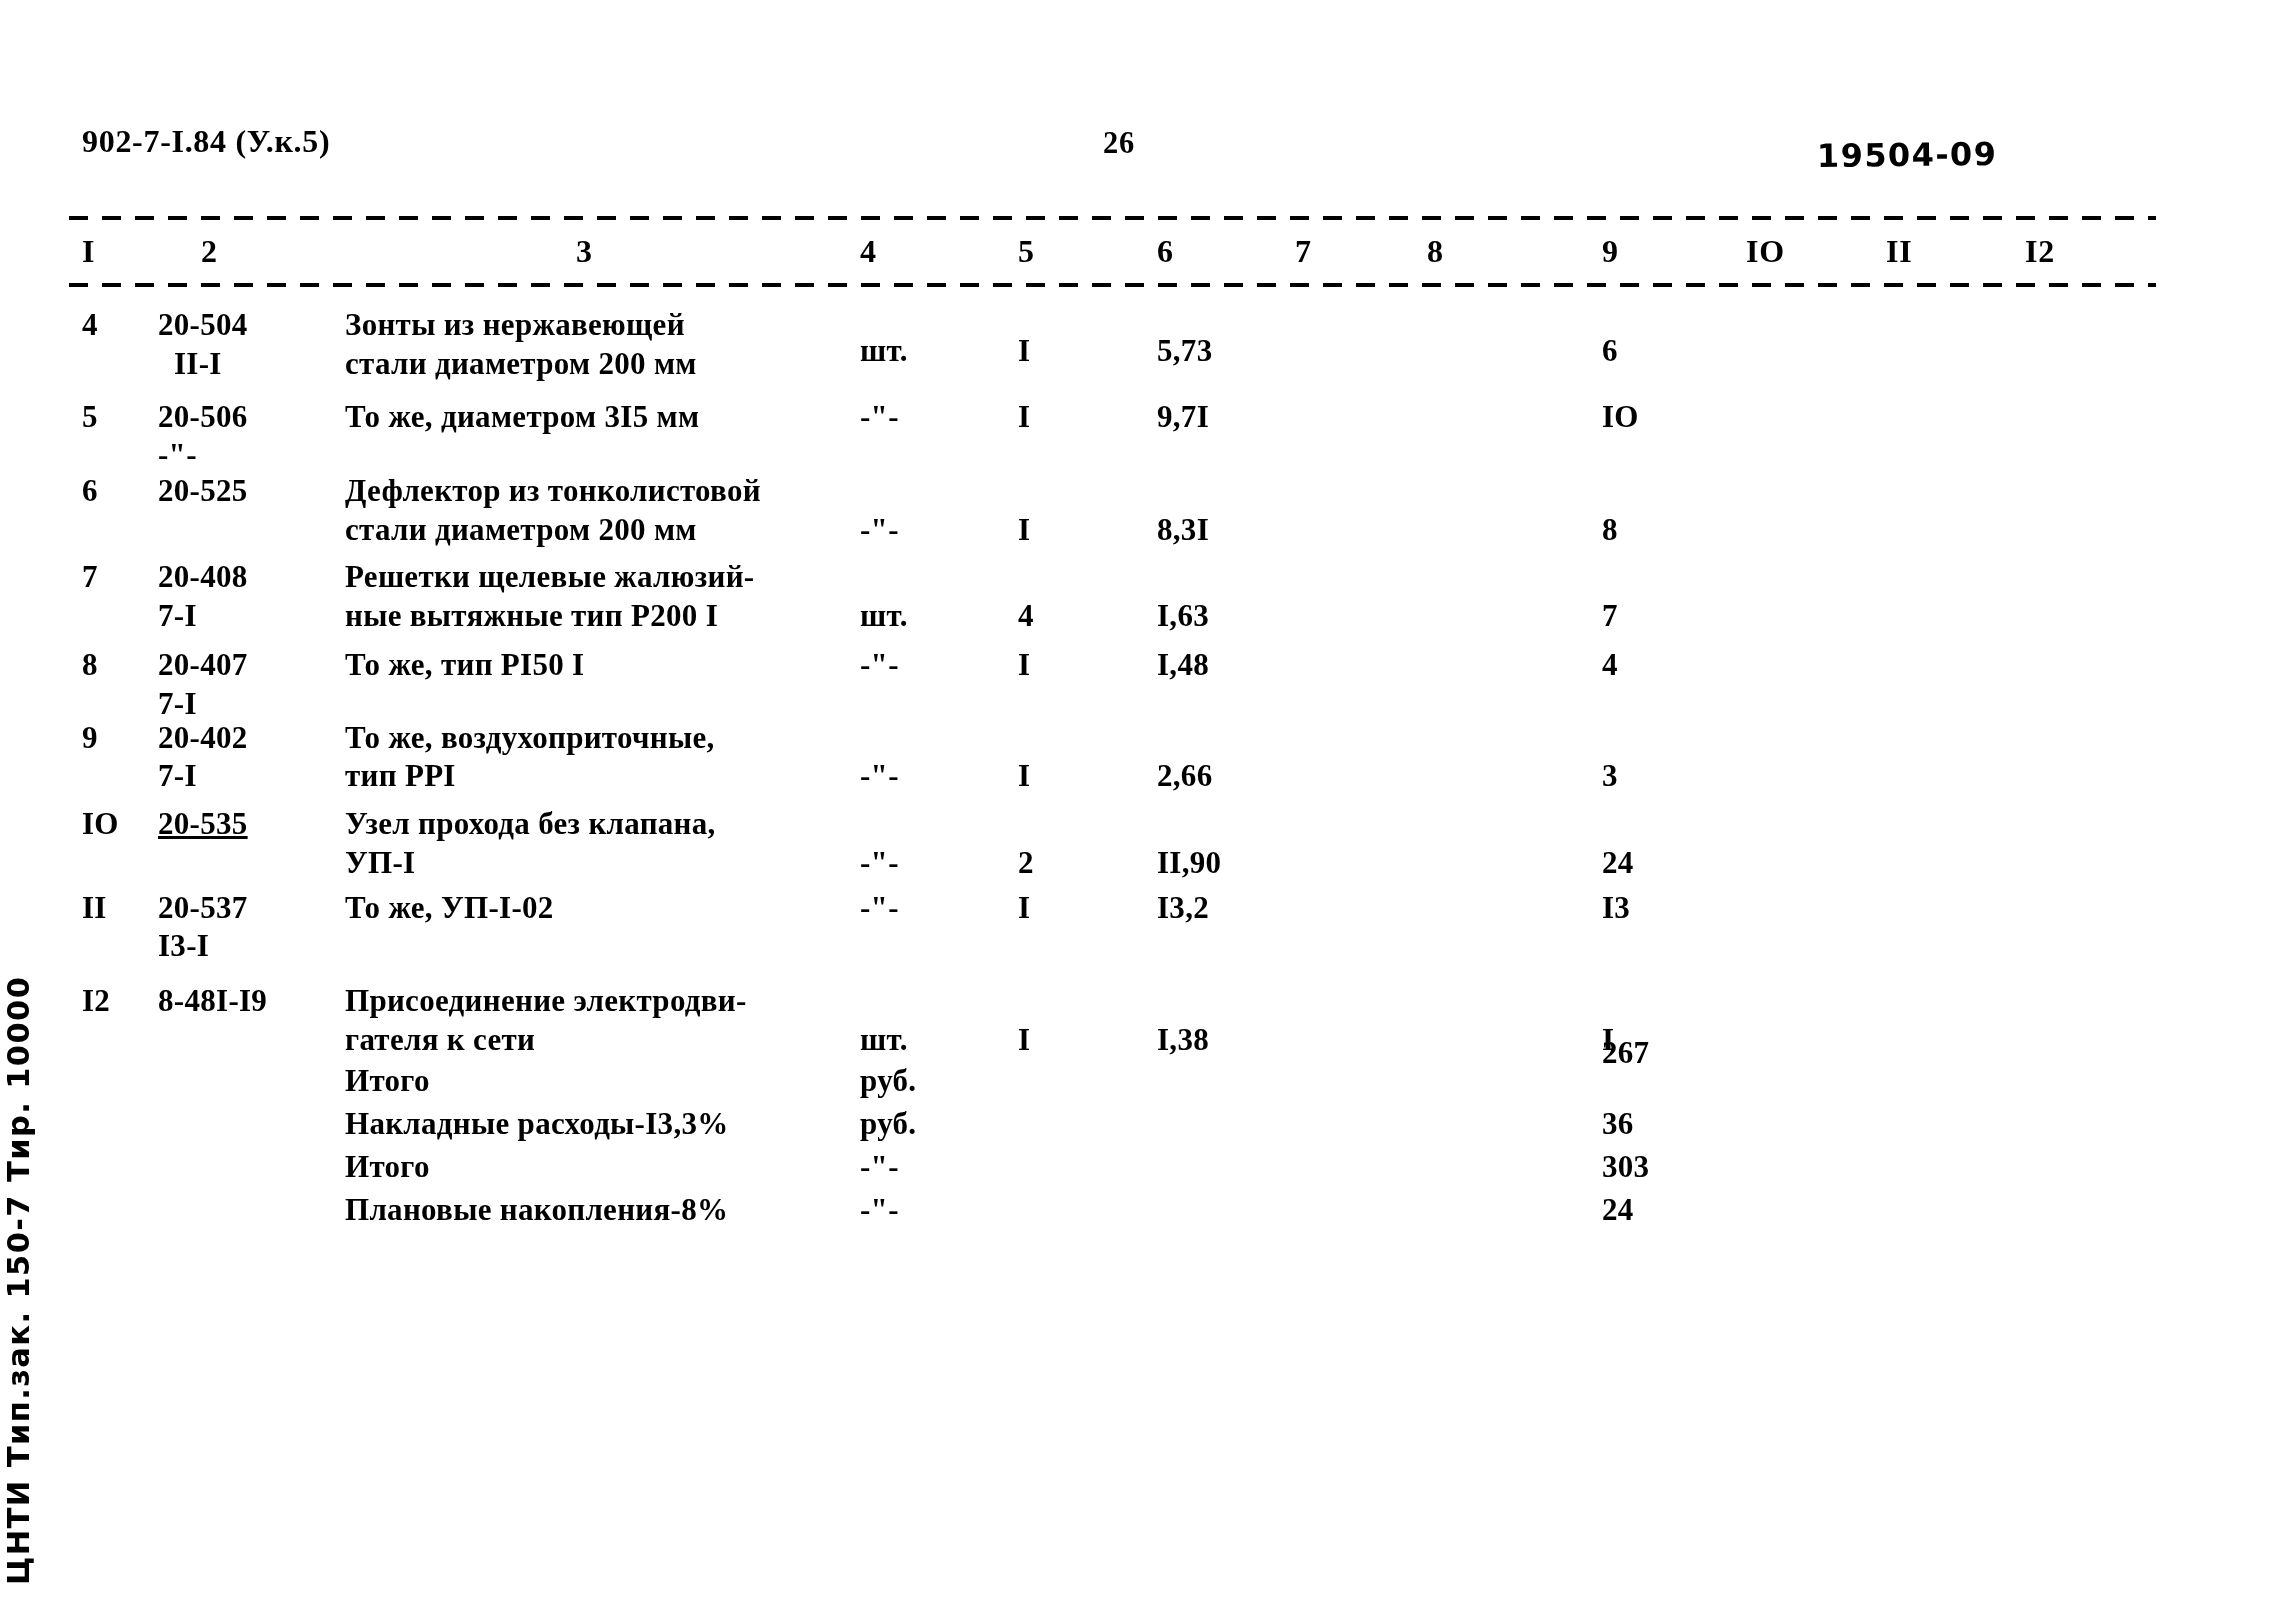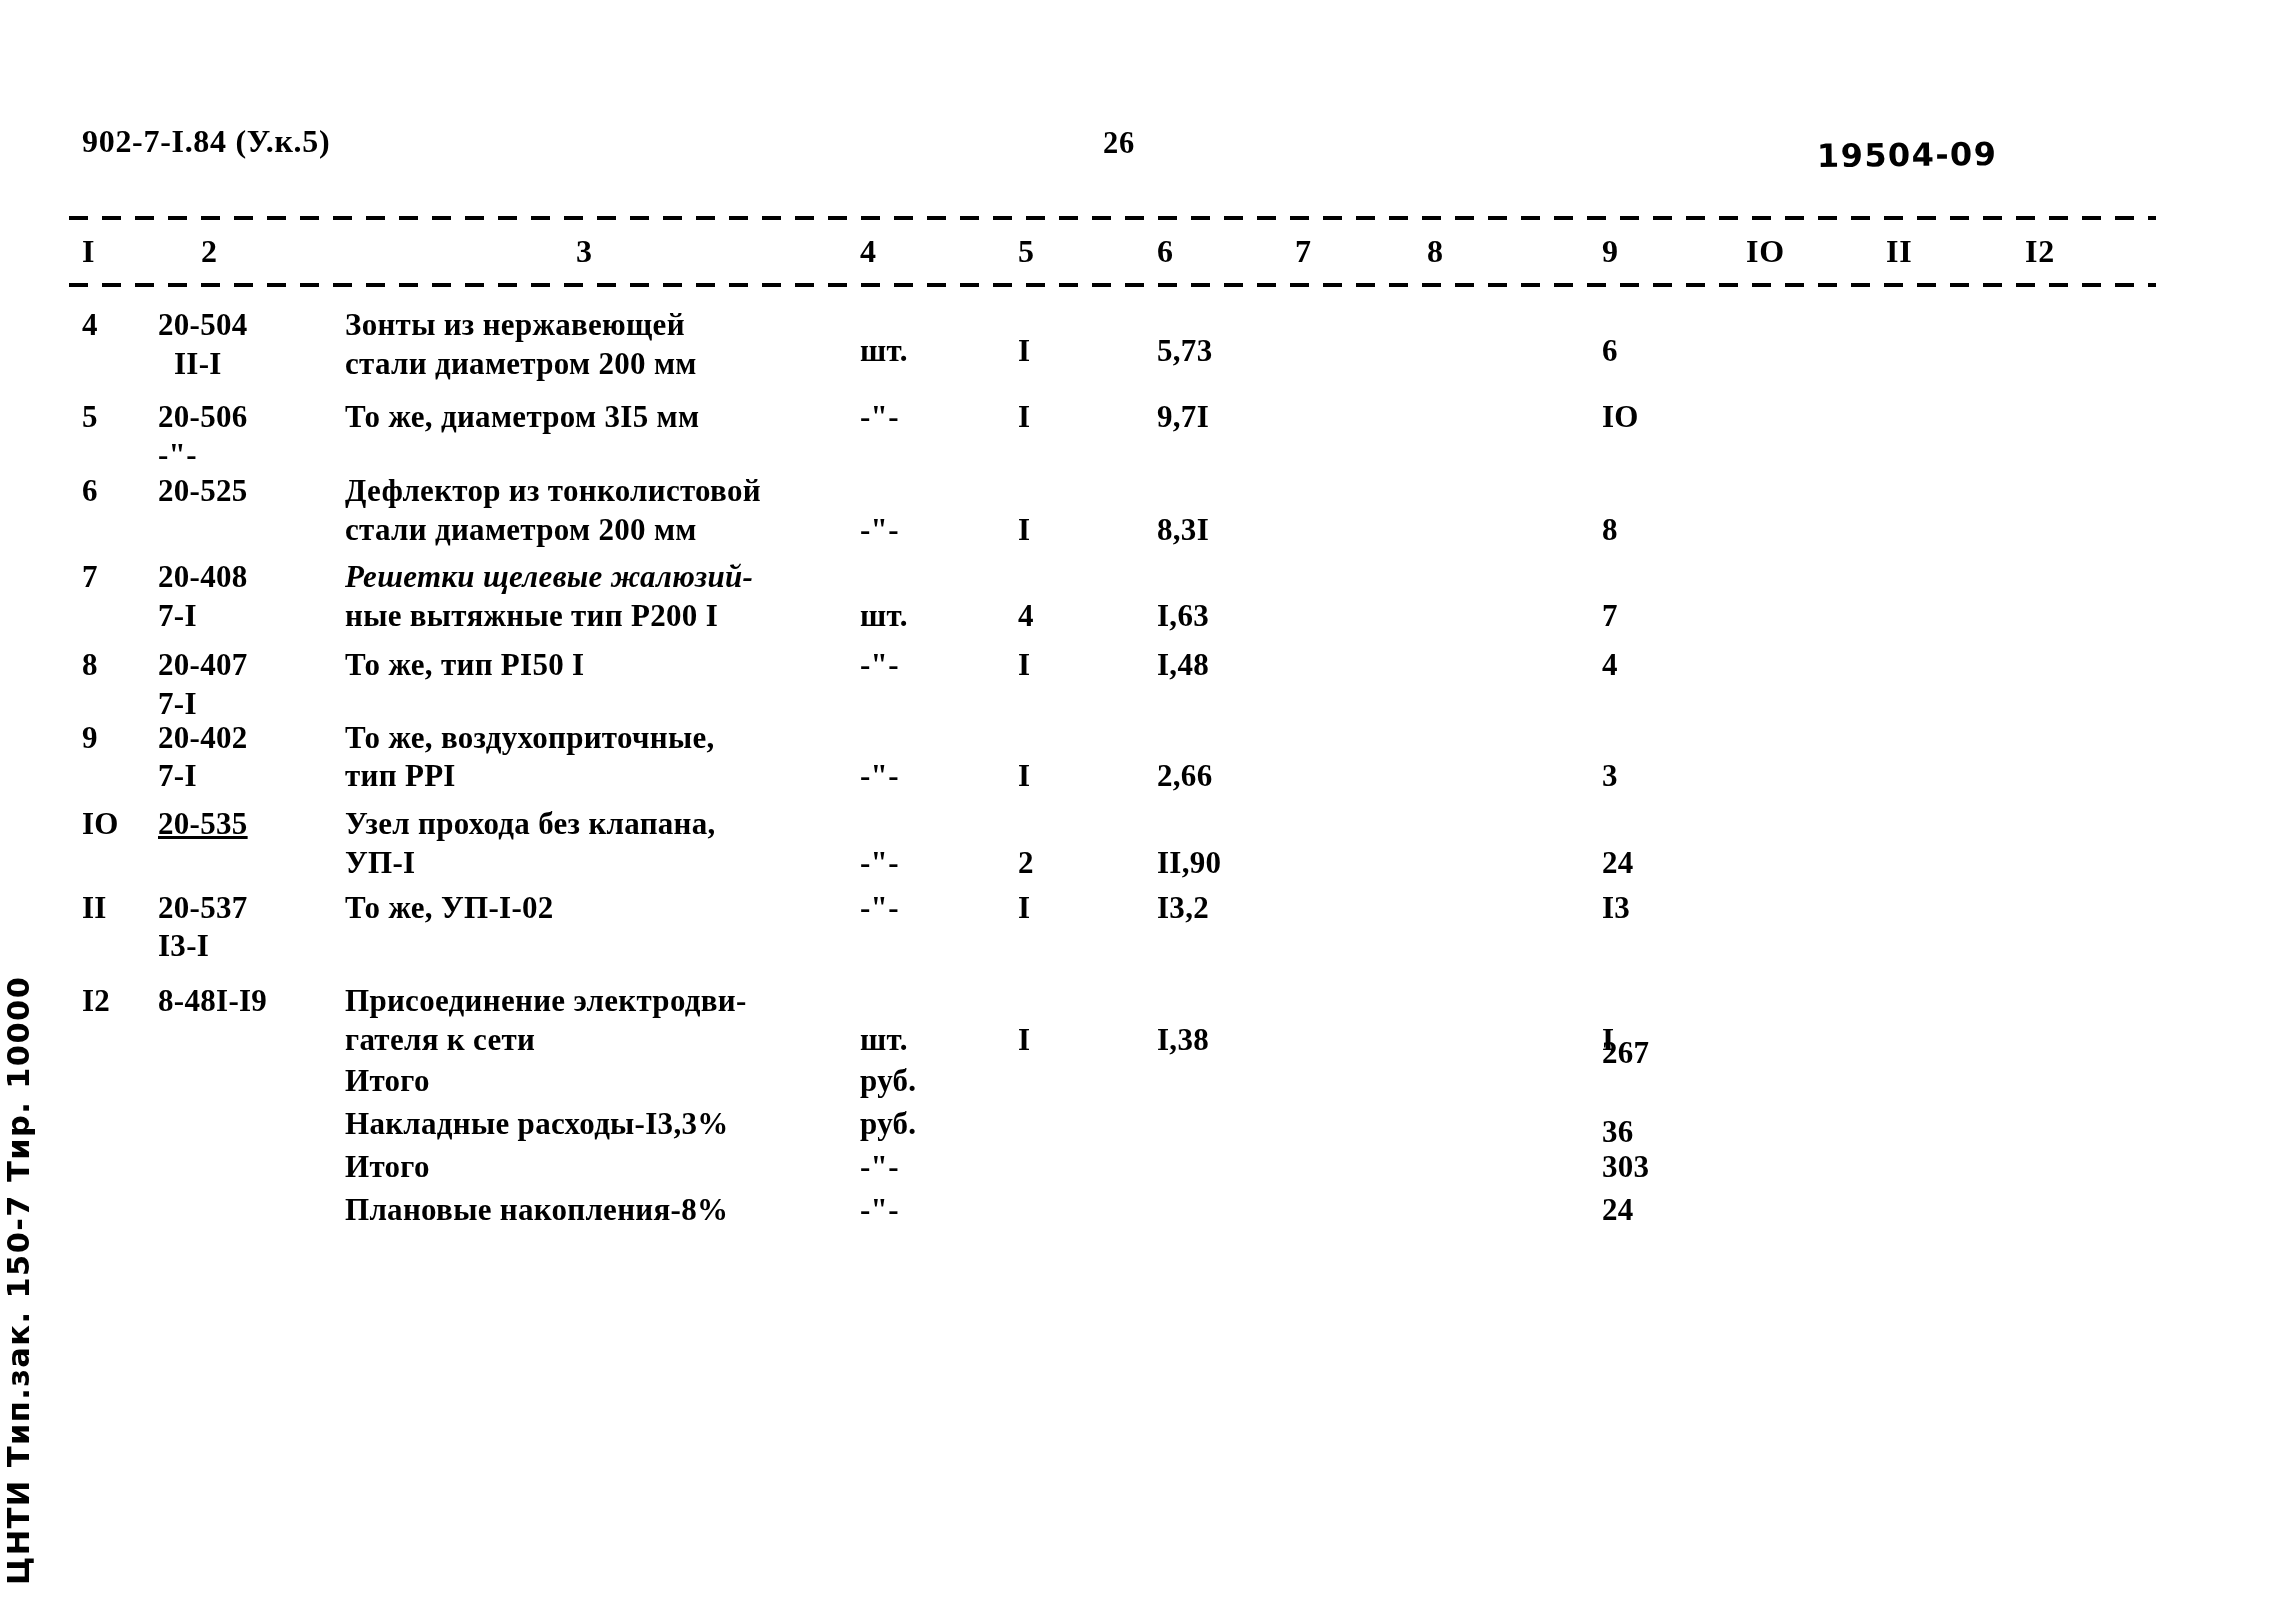--- a/index.html
+++ b/index.html
@@ -173,21 +173,21 @@
         <div class="cell c-name" style="top: 205px;">стали диаметром 200 мм</div>
         <div class="cell c-unit" style="top: 205px;">-"-</div>
         <div class="cell c-qty" style="top: 205px;">I</div>
         <div class="cell c-price" style="top: 205px;">8,3I</div>
         <div class="cell c-total" style="top: 205px;">8</div>
       </div>
       <div class="row">
         <div class="cell c-no" style="top: 252px;">7</div>
         <div class="cell c-code" style="top: 252px;">20-408</div>
         <div class="cell c-code" style="top: 291px;">7-I</div>
-        <div class="cell c-name" style="top: 252px; font-style: italic;">Решетки щелевые жалюзий-</div>
+        <div class="cell c-name" style="top: 252px;">Решетки щелевые жалюзий-</div>
         <div class="cell c-name" style="top: 291px;">ные вытяжные тип Р200 I</div>
         <div class="cell c-unit" style="top: 291px;">шт.</div>
         <div class="cell c-qty" style="top: 291px;">4</div>
         <div class="cell c-price" style="top: 291px;">I,63</div>
         <div class="cell c-total" style="top: 291px;">7</div>
       </div>
       <div class="row">
         <div class="cell c-no" style="top: 340px;">8</div>
         <div class="cell c-code" style="top: 340px;">20-407</div>
         <div class="cell c-code" style="top: 379px;">7-I</div>
@@ -239,21 +239,21 @@
         <div class="cell c-total" style="top: 715px;">I</div>
       </div>
       <div class="row">
         <div class="cell c-name" style="top: 756px;">Итого</div>
         <div class="cell c-unit" style="top: 756px;">руб.</div>
         <div class="cell c-total" style="top: 728px;">267</div>
       </div>
       <div class="row">
         <div class="cell c-name" style="top: 799px;">Накладные расходы-I3,3%</div>
         <div class="cell c-unit" style="top: 799px;">руб.</div>
-        <div class="cell c-total" style="top: 799px; margin-top: 8px;">36</div>
+        <div class="cell c-total" style="top: 799px;">36</div>
       </div>
       <div class="row">
         <div class="cell c-name" style="top: 842px;">Итого</div>
         <div class="cell c-unit" style="top: 842px;">-"-</div>
         <div class="cell c-total" style="top: 842px;">303</div>
       </div>
       <div class="row">
         <div class="cell c-name" style="top: 885px;">Плановые накопления-8%</div>
         <div class="cell c-unit" style="top: 885px;">-"-</div>
         <div class="cell c-total" style="top: 885px;">24</div>

